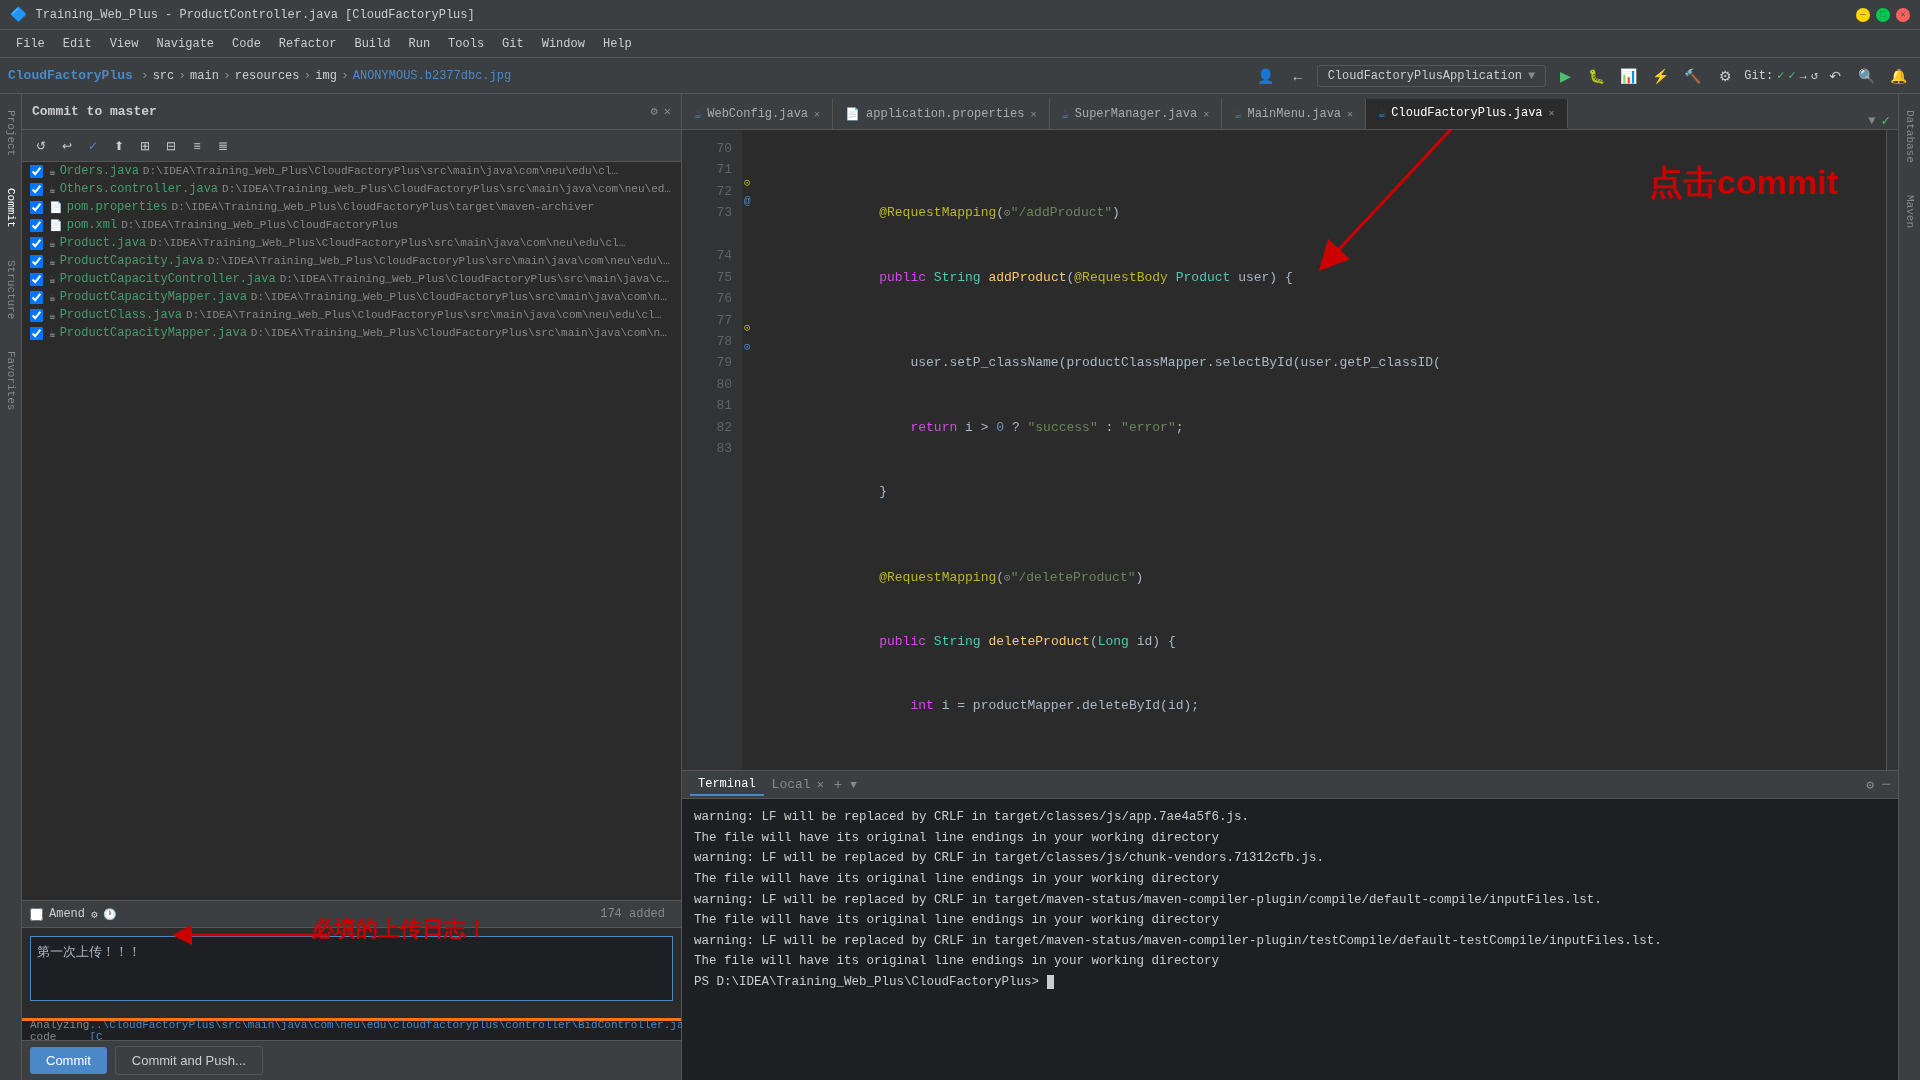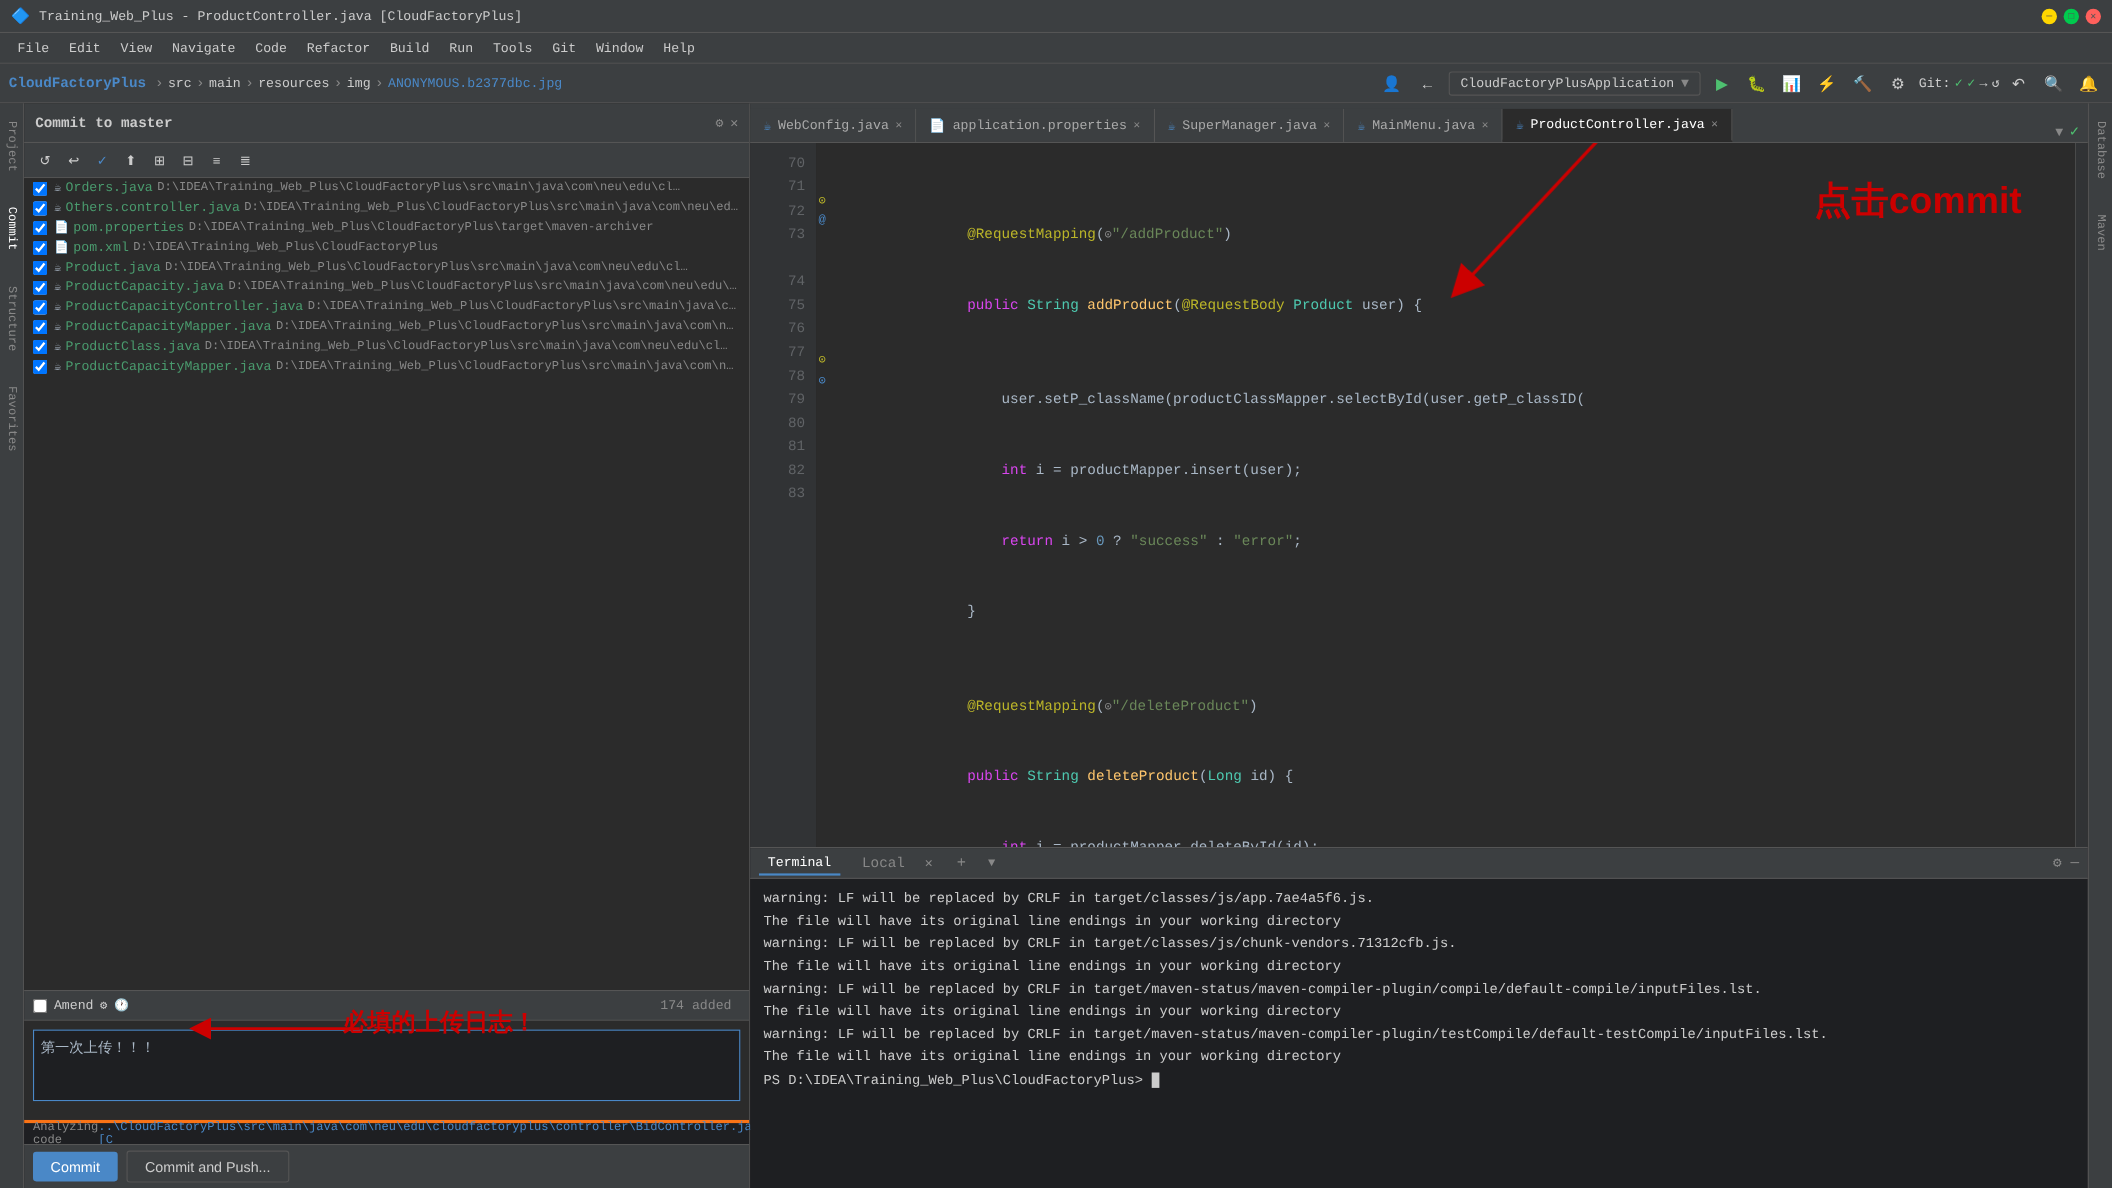--- a/index.html
+++ b/index.html
@@ -64,21 +64,21 @@
     .code-line { white-space: pre; }
     .kw { color: #d946ef; } 
     .fn { color: #ffc66d; } 
     .str { color: #6a8759; } 
     .ann { color: #bbb529; } 
     .tp { color: #4ec9b0; }
     .num { color: #6897bb; }
 
     
     .terminal-area { height: 310px; background: #1e1f22; border-top: 1px solid #555; display: flex; flex-direction: column; }
-    .terminal-tabs { height: 28px; background: #3c3f41; display: flex; align-items: center; padding: 0 8px; gap: 16px; border-bottom: 1px solid #555; }
+    .terminal-tabs { height: 28px; background: #3c3f41; display: flex; align-items: center; padding: 0 8px; gap: 4px; border-bottom: 1px solid #555; }
     .term-tab { padding: 3px 8px; font-size: 12px; color: #aaa; cursor: pointer; border-bottom: 2px solid transparent; }
     .term-tab.active { color: #fff; border-bottom: 2px solid #4a88c7; }
     .term-add { color: #888; cursor: pointer; font-size: 14px; padding: 0 4px; }
     .term-dropdown { color: #888; cursor: pointer; font-size: 11px; }
     .term-header-right { margin-left: auto; display: flex; gap: 8px; color: #888; font-size: 13px; }
     .terminal-output { flex: 1; padding: 8px 12px; overflow-y: auto; font-size: 12.5px; line-height: 1.65; color: #ccc; }
     .term-line { white-space: pre-wrap; }
     .term-warn { color: #ccc; }
     .term-info { color: #ccc; }
     .term-prompt { color: #ccc; }
@@ -306,21 +306,21 @@
         <span>SuperManager.java</span>
         <span class="close-tab">✕</span>
       </div>
       <div class="editor-tab">
         <span style="color:#4a88c7;">☕</span>
         <span>MainMenu.java</span>
         <span class="close-tab">✕</span>
       </div>
       <div class="editor-tab active">
         <span style="color:#4a88c7;">☕</span>
-        <span>ProductController.java</span>
+        <span>CloudFactoryPlus.java</span>
         <span class="close-tab">✕</span>
       </div>
       <div style="margin-left:auto; display:flex; align-items:center; padding-right:8px; gap:6px;">
         <span style="color:#888; cursor:pointer; font-size:12px;">▼</span>
         <span style="color:#4ec070; font-size:14px;">✓</span>
       </div>
     </div>
 
     <div style="flex:1; display:flex; overflow:hidden; position:relative;">
 
@@ -367,23 +367,20 @@
           &nbsp;&nbsp;&nbsp;&nbsp;<span class="ann">@RequestMapping</span><span>(</span><span style="color:#888; font-size:11px;">⊙</span><span class="str">"/addProduct"</span><span>)</span>
         </div>
         <div class="code-line">
           &nbsp;&nbsp;&nbsp;&nbsp;<span class="kw">public</span> <span class="tp">String</span> <span class="fn">addProduct</span>(<span class="ann">@RequestBody</span> <span style="color:#4ec9b0;">Product</span> user) {
         </div>
         <div class="code-line">&nbsp;</div>
         <div class="code-line">
           &nbsp;&nbsp;&nbsp;&nbsp;&nbsp;&nbsp;&nbsp;&nbsp;user.setP_className(productClassMapper.selectById(user.getP_classID(
         </div>
         <div class="code-line">
-          &nbsp;&nbsp;&nbsp;&nbsp;&nbsp;&nbsp;&nbsp;&nbsp;<span class="kw">int</span> i = productMapper.insert(user);
-        </div>
-        <div class="code-line">
           &nbsp;&nbsp;&nbsp;&nbsp;&nbsp;&nbsp;&nbsp;&nbsp;<span class="kw">return</span> i &gt; <span class="num">0</span> ? <span class="str">"success"</span> : <span class="str">"error"</span>;
         </div>
         <div class="code-line">
           &nbsp;&nbsp;&nbsp;&nbsp;}
         </div>
         <div class="code-line">&nbsp;</div>
         <div class="code-line">
           &nbsp;&nbsp;&nbsp;&nbsp;<span class="ann">@RequestMapping</span>(<span style="color:#888; font-size:11px;">⊙</span><span class="str">"/deleteProduct"</span>)
         </div>
         <div class="code-line">

